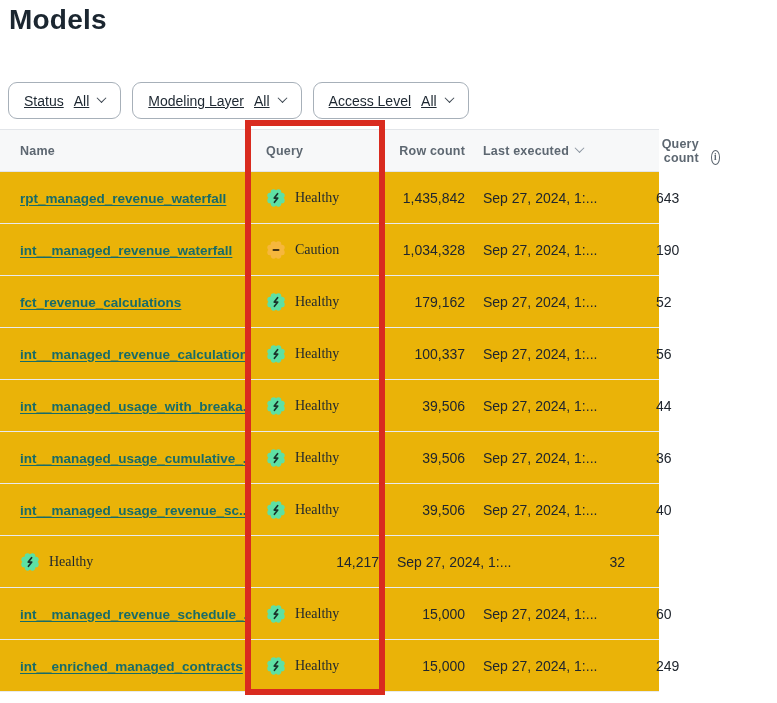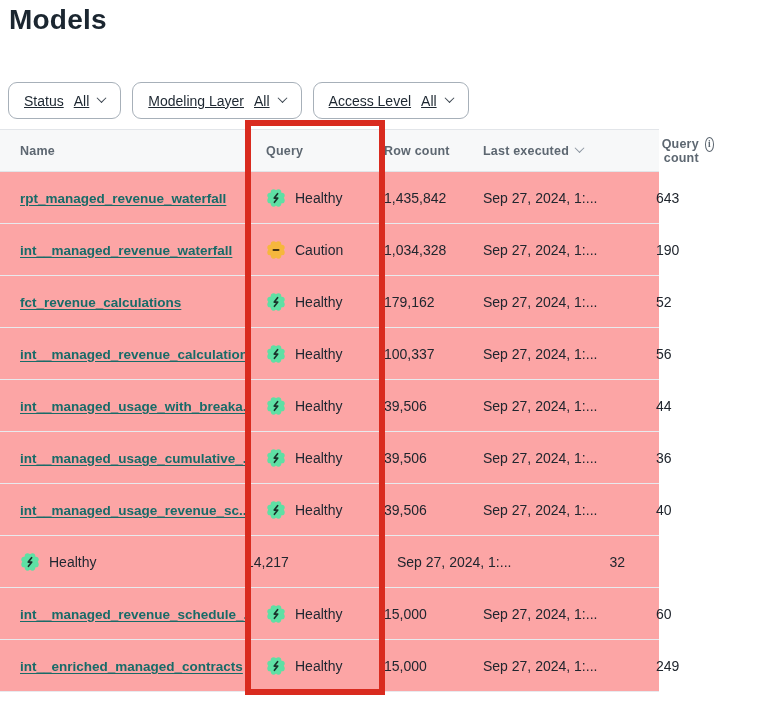--- a/index.html
+++ b/index.html
@@ -37,32 +37,32 @@
   .table{position:absolute;left:0;top:129px;width:659px;}
   .grid-row{
     display:grid;grid-template-columns:246px 138px 86px 186px 1fr;
     align-items:center;
   }
   .thead{
     height:43px;background:#f7f8f9;
     border-top:1px solid var(--table-border);border-bottom:1px solid var(--table-border);
     font-size:12.5px;font-weight:700;color:var(--header-text);letter-spacing:.2px;
   }
-  .tr{height:52px;border-bottom:1px solid var(--row-border);background:#fca5a5;font-size:14px;}
+  .tr{height:52px;border-bottom:1px solid var(--row-border);background:#eab308;font-size:14px;}
   .c-name{padding-left:20px;overflow:hidden;white-space:nowrap;}
   .c-health{padding-left:20px;display:flex;align-items:center;gap:9px;}
-  .c-rowcount{padding-right:5px;}
+  .c-rowcount{text-align:right;padding-right:5px;}
   .c-lastexec{padding-left:13px;display:flex;align-items:center;gap:7px;white-space:nowrap;}
-  .c-querycount{display:flex;justify-content:flex-end;align-items:flex-start;gap:6px;padding-right:31px;text-align:right;}
+  .c-querycount{display:flex;justify-content:flex-end;align-items:flex-end;gap:12px;padding-right:31px;text-align:right;}
   .model-link{
     color:var(--link);font-weight:700;font-size:13.5px;text-decoration:underline;
     text-underline-offset:2px;cursor:pointer;white-space:nowrap;
   }
   .badge{width:20px;height:20px;display:inline-flex;flex:0 0 auto;}
-  .health-label{color:#1d2630;}
+  .health-label{color:#1d2630;font-family:Liberation Serif, serif;}
   .info-icon{
     width:15px;height:15px;border:1.3px solid var(--header-text);border-radius:50%;
     display:inline-flex;align-items:center;justify-content:center;
     font-size:9.5px;font-weight:600;color:var(--header-text);font-family:"Liberation Serif",serif;
   }
   
   .annotation-box{
     position:absolute;left:245px;top:120px;width:140px;height:575px;
     border:6px solid var(--red);pointer-events:none;z-index:5;
   }

